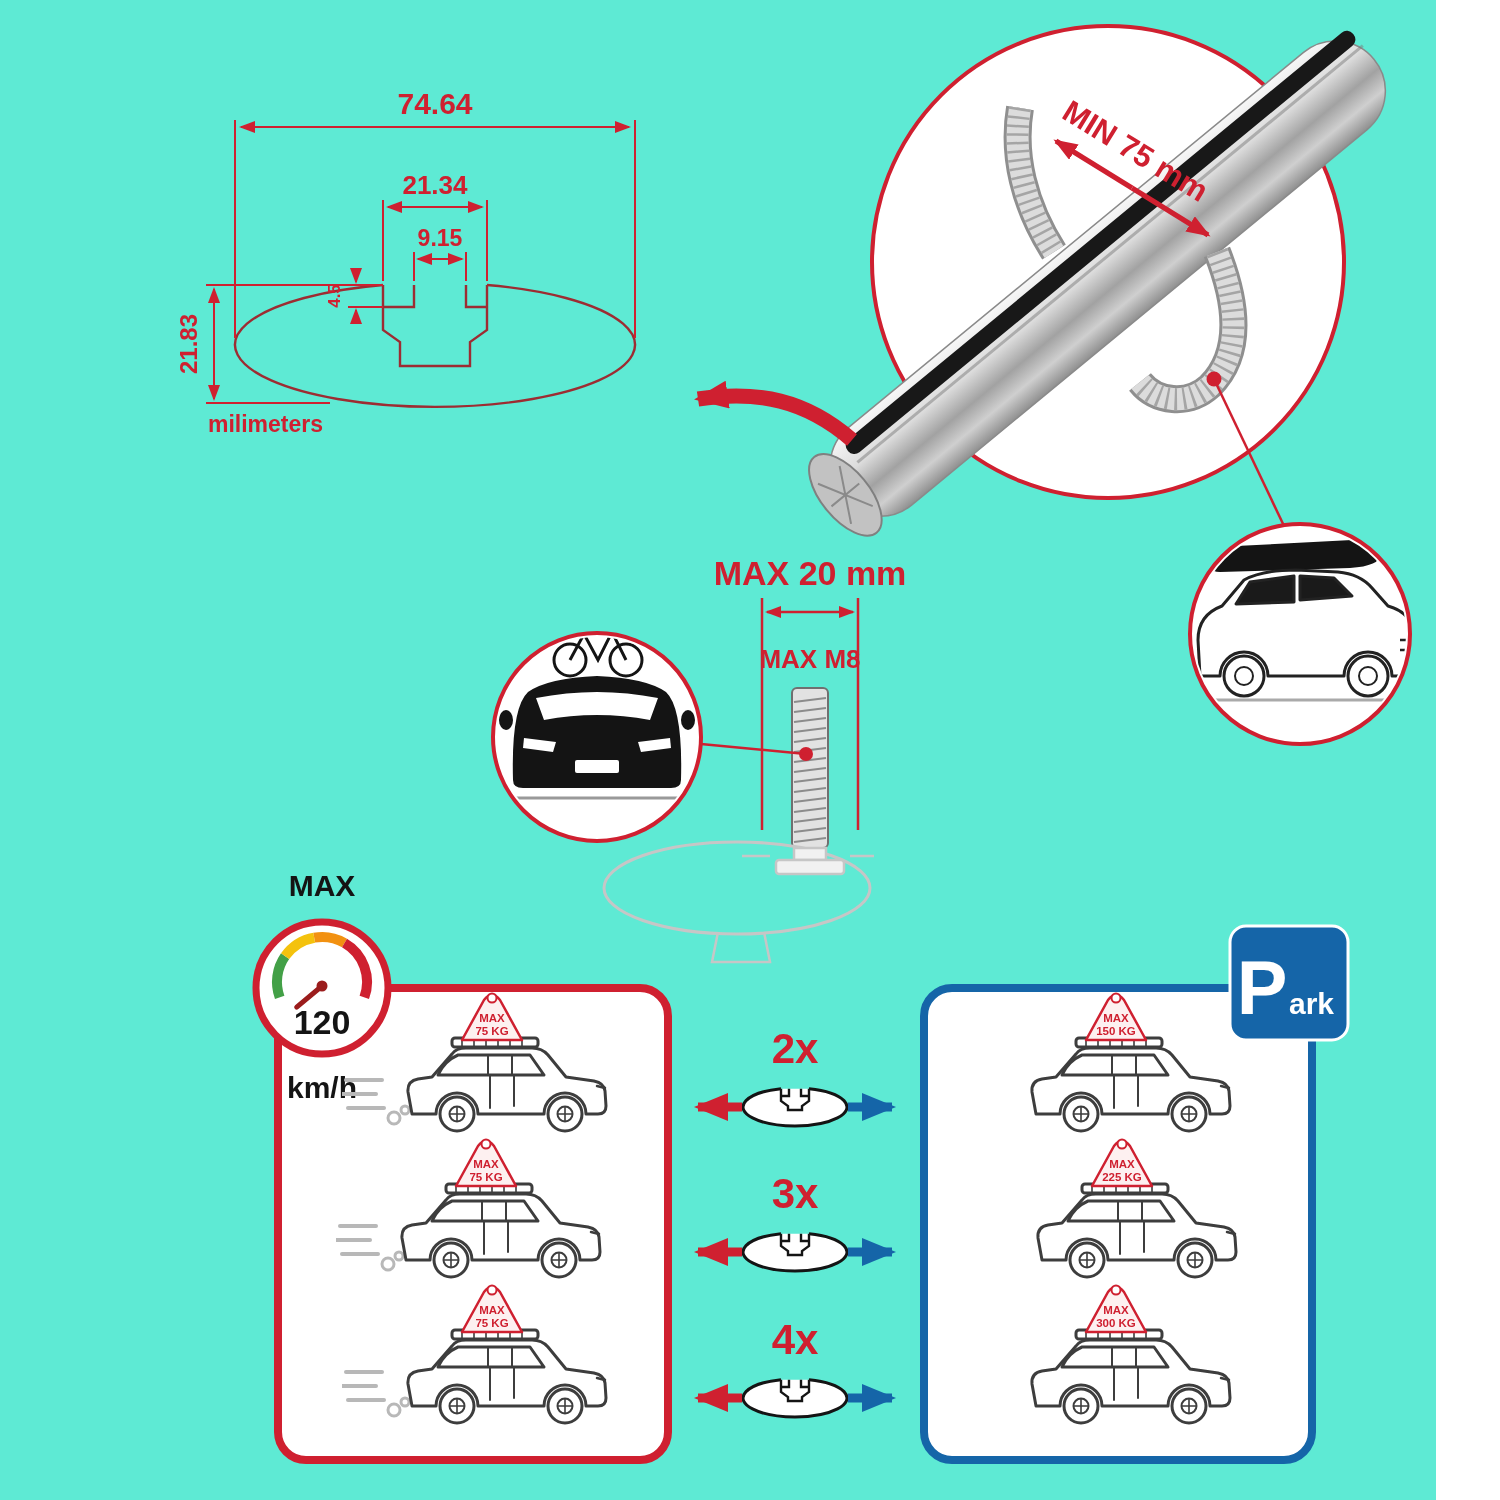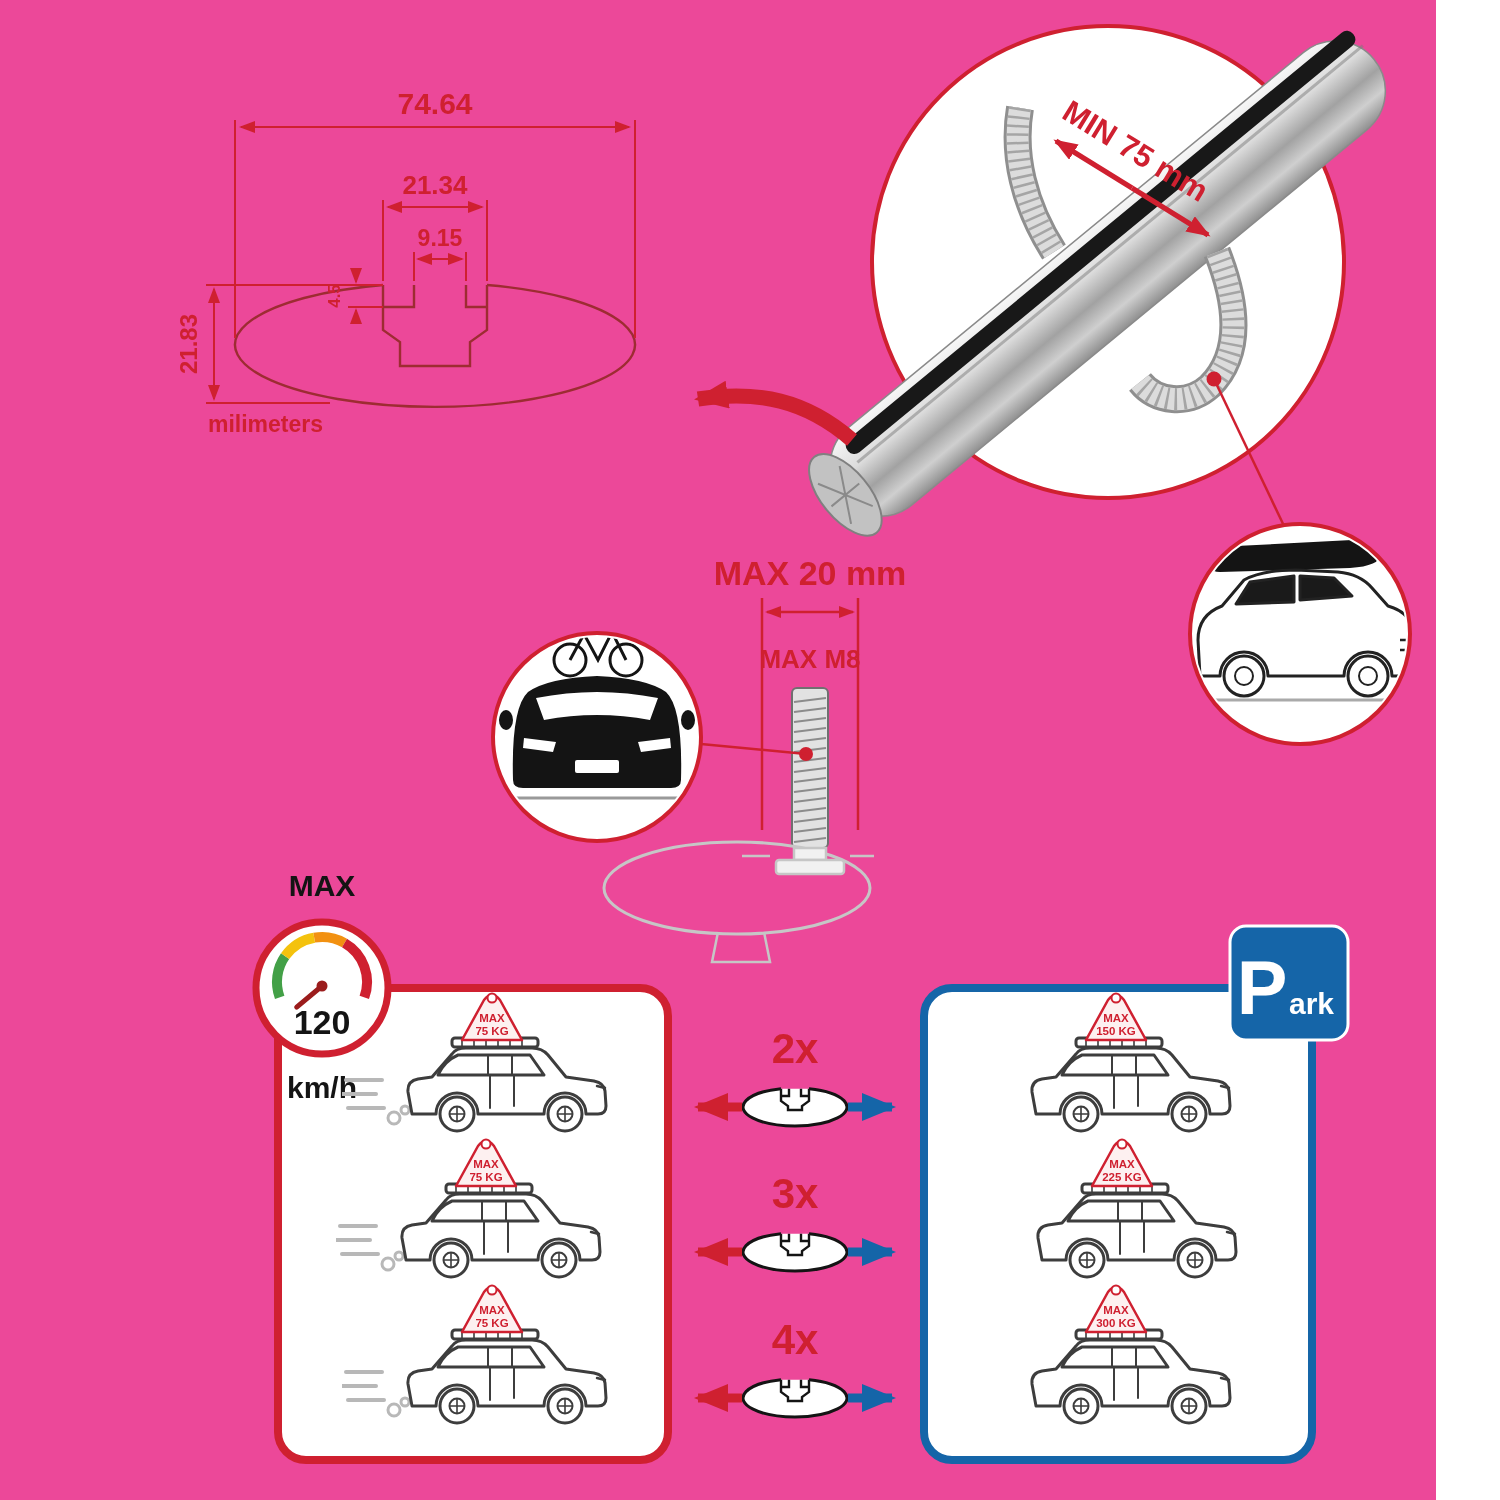--- a/index.html
+++ b/index.html
@@ -1,16 +1,16 @@
 <!DOCTYPE html>
 <html><head>
 <meta charset="utf-8">
 <style>
   html,body{margin:0;padding:0;background:#ffffff;}
-  .canvas{position:relative;width:1436px;height:1500px;background:#ec4899;overflow:hidden;text-align:center;}
+  .canvas{position:relative;width:1436px;height:1500px;background:#5eead4;overflow:hidden;text-align:center;}
   svg{display:block;}
   text{font-family:"Liberation Sans", sans-serif;}
   .dim{fill:#cf2030;font-weight:bold;}
   .blk{fill:#141414;font-weight:bold;}
   .tagTxt{fill:#cf2030;font-weight:bold;font-size:11.5px;text-anchor:middle;}
 </style>
 </head>
 <body>
 
 <div class="canvas">

